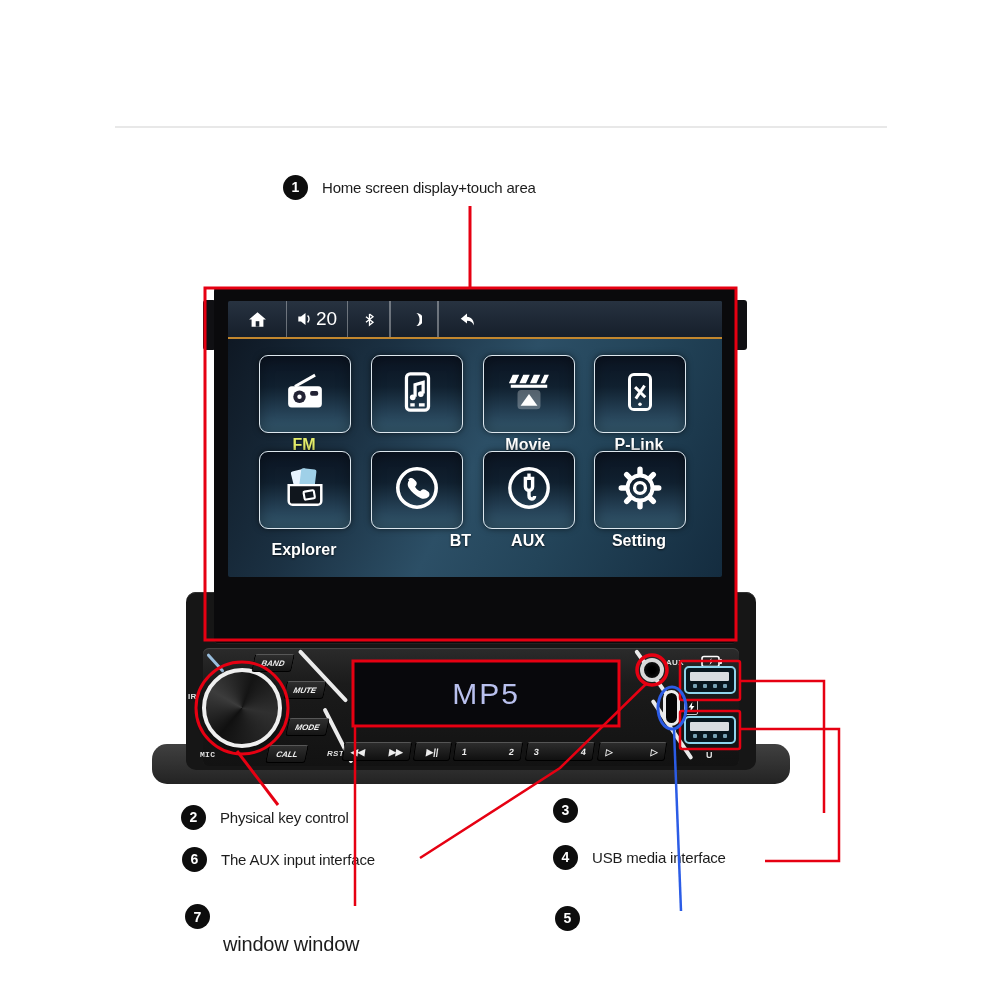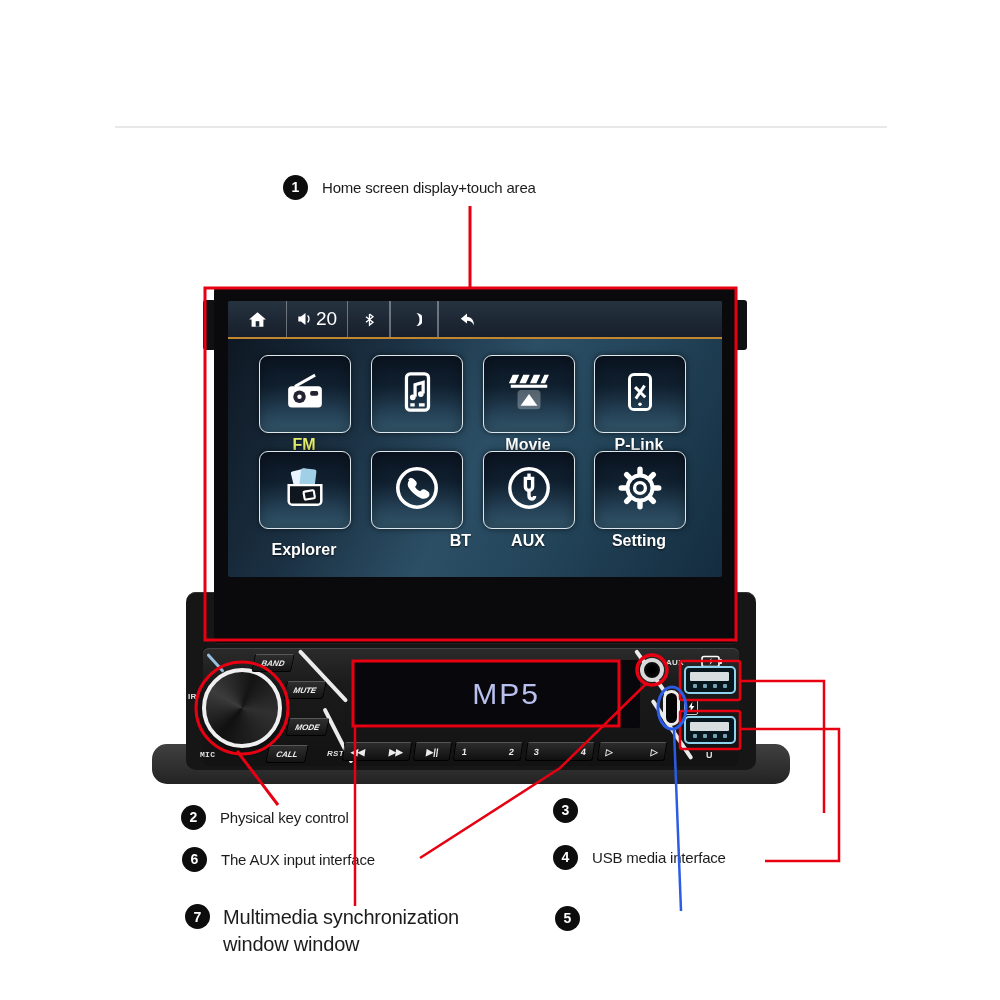--- a/index.html
+++ b/index.html
@@ -61,21 +61,21 @@
   .tinylbl{position:absolute;color:#e0e0e0;font-size:8px;font-weight:bold;letter-spacing:.3px;}
   .knob{position:absolute;left:202px;top:668px;width:72px;height:72px;border-radius:50%;
         border:4px solid #efefef;
         background:conic-gradient(from 220deg,#101010 0deg,#3c3c3c 80deg,#141414 160deg,#303030 240deg,#101010 360deg);
         box-shadow:0 2px 6px rgba(0,0,0,.6);}
   .key{position:absolute;height:16px;border-radius:3px;background:linear-gradient(#2e2e2e,#151515);
        border:1px solid #000;border-top-color:#575757;color:#f2f2f2;font-size:8px;font-weight:bold;
        font-style:italic;display:flex;align-items:center;justify-content:center;transform:skewX(-12deg);}
   .streak{position:absolute;width:4px;background:#f7f7f7;border-radius:2px;opacity:.95;}
   .mp5{position:absolute;left:352px;top:660px;width:268px;height:68px;background:#08080c;border-radius:2px;
-       display:flex;align-items:center;justify-content:center;padding-left:20px;}
+       display:flex;align-items:center;justify-content:center;}
   .mp5 span{color:#b9c0ee;font-size:30px;letter-spacing:2px;}
   .tkey{position:absolute;top:742px;height:19px;border-radius:3px;background:linear-gradient(#2c2c2c,#101010);
         border:1px solid #000;border-top-color:#555;color:#ededed;font-size:9px;font-weight:bold;
         display:flex;align-items:center;padding:0 7px;box-sizing:border-box;transform:skewX(-8deg);}
   .aux-port{position:absolute;left:640px;top:658px;width:16px;height:16px;border-radius:50%;
             border:4px solid #d9d9d9;background:radial-gradient(#000 30%,#1c1c1c);}
   .usb{position:absolute;left:684px;width:52px;height:28px;border:2px solid #8fd4ec;border-radius:5px;
        background:#07161d;box-sizing:border-box;}
   .usb .tongue{position:absolute;left:4px;top:4px;width:39px;height:9px;background:#d8dde0;border-radius:1px;}
   .usb .pins{position:absolute;left:7px;top:16px;width:34px;display:flex;justify-content:space-between;}
@@ -284,21 +284,21 @@
   <div class="callout c3">
     <span class="num">3</span>
   </div>
   <div class="callout c4">
     <span class="num">4</span>
     <span class="ctext">USB media interface</span>
   </div>
   <div class="callout c7">
     <span class="num">7</span>
     <span class="lines">
-      <span>Multimedia synchronization</span><br>
+      <br>
       <span>window window</span>
     </span>
   </div>
   <div class="callout c5">
     <span class="num">5</span>
   </div>
 
 <div class="key" style="left: 253px; top: 654px; width: 38px;">BAND</div>
     <div class="key" style="left: 285px; top: 681px; width: 38px;">MUTE</div>
     <div class="key" style="left: 287px; top: 718px; width: 39px;">MODE</div>

